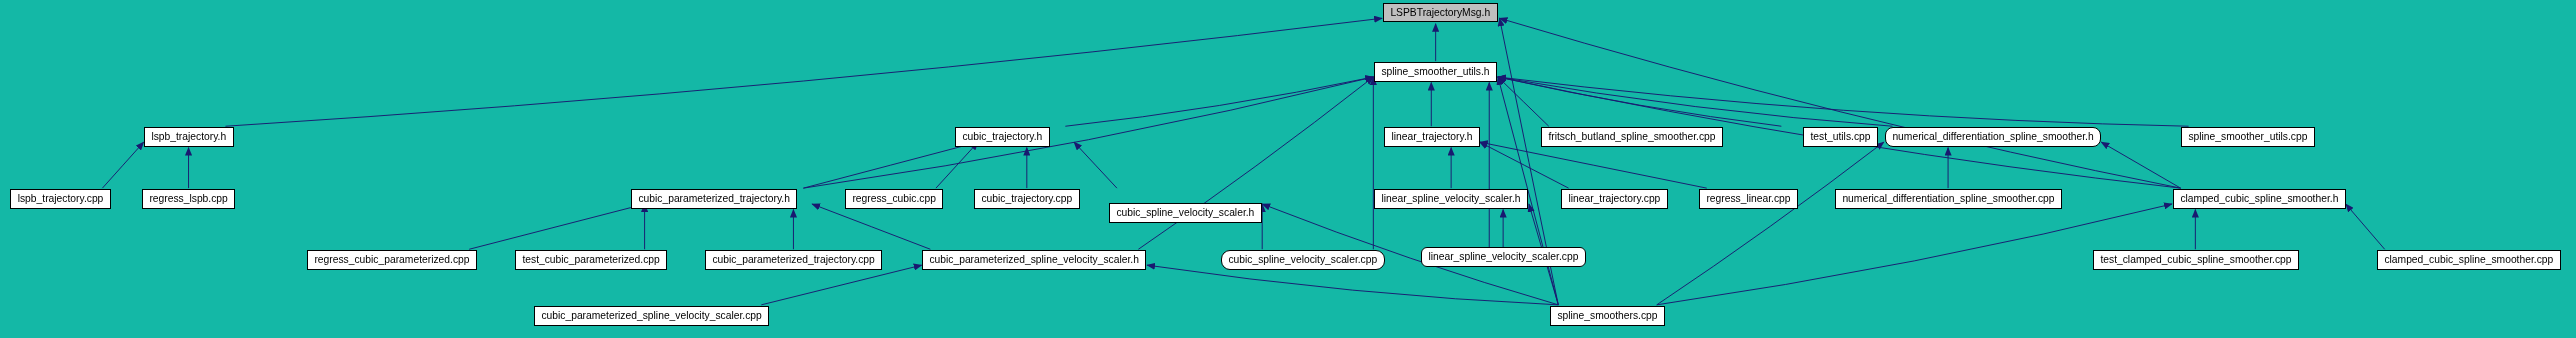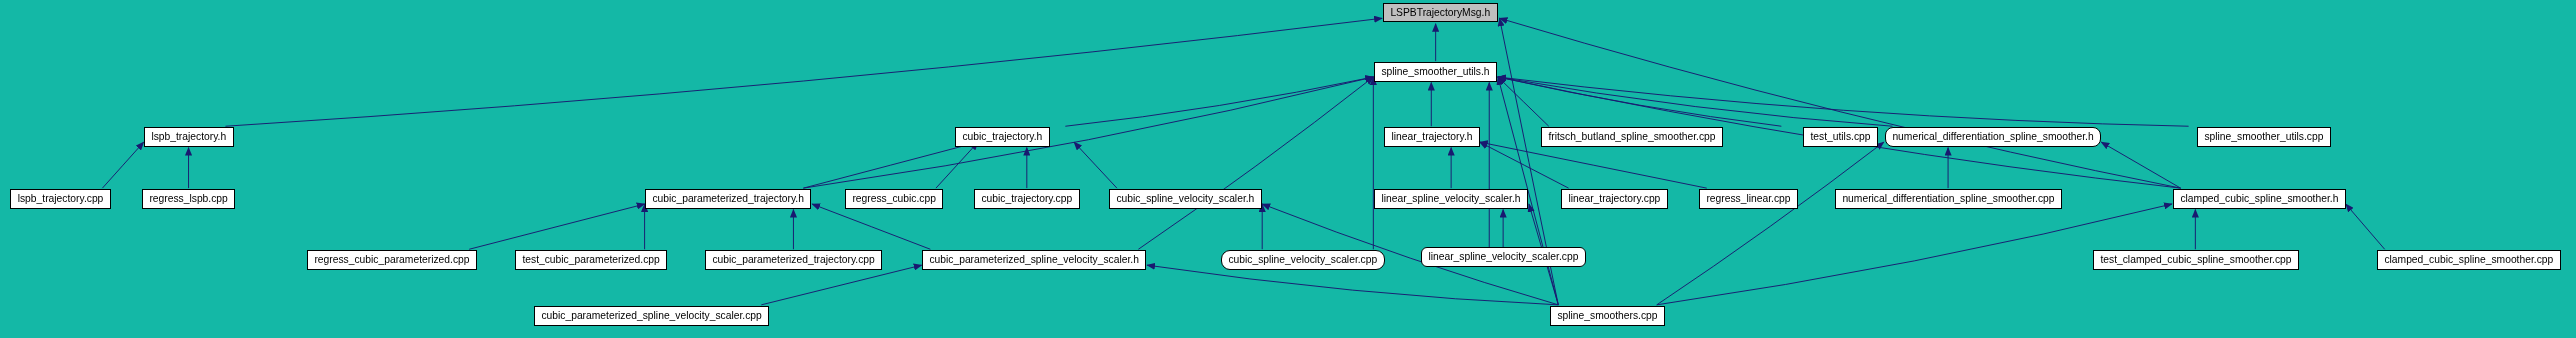--- a/index.html
+++ b/index.html
@@ -92,27 +92,27 @@
   </svg>
 
   <div class="node root" style="left: 1383px; top: 3.2px;">LSPBTrajectoryMsg.h</div>
   <div class="node" style="left: 1374px; top: 62px;">spline_smoother_utils.h</div>
   <div class="node" style="left: 144px; top: 127px;">lspb_trajectory.h</div>
   <div class="node" style="left: 955px; top: 127px;">cubic_trajectory.h</div>
   <div class="node" style="left: 1384px; top: 127px;">linear_trajectory.h</div>
   <div class="node" style="left: 1541px; top: 127px;">fritsch_butland_spline_smoother.cpp</div>
   <div class="node" style="left: 1773px; top: 127px; margin-left: 30px;">test_utils.cpp</div>
   <div class="node" style="left: 1885px; top: 127px; border-radius: 8px;">numerical_differentiation_spline_smoother.h</div>
-  <div class="node" style="left: 2181px; top: 127px; margin-left: 16px;">spline_smoother_utils.cpp</div>
+  <div class="node" style="left: 2181px; top: 127px;">spline_smoother_utils.cpp</div>
   <div class="node" style="left: 10.3px; top: 189px;">lspb_trajectory.cpp</div>
   <div class="node" style="left: 142px; top: 189px;">regress_lspb.cpp</div>
-  <div class="node" style="left: 645px; top: 189px;">cubic_parameterized_trajectory.h</div>
+  <div class="node" style="left: 631px; top: 189px;">cubic_parameterized_trajectory.h</div>
   <div class="node" style="left: 845px; top: 189px;">regress_cubic.cpp</div>
   <div class="node" style="left: 974px; top: 189px;">cubic_trajectory.cpp</div>
-  <div class="node" style="left: 1109px; top: 189px;">cubic_spline_velocity_scaler.h</div>
+  <div class="node" style="left: 1109px; top: 203px;">cubic_spline_velocity_scaler.h</div>
   <div class="node" style="left: 1374px; top: 189px;">linear_spline_velocity_scaler.h</div>
   <div class="node" style="left: 1561px; top: 189px;">linear_trajectory.cpp</div>
   <div class="node" style="left: 1699px; top: 189px;">regress_linear.cpp</div>
   <div class="node" style="left: 1835px; top: 189px;">numerical_differentiation_spline_smoother.cpp</div>
   <div class="node" style="left: 2173px; top: 189px;">clamped_cubic_spline_smoother.h</div>
   <div class="node" style="left: 307px; top: 250px;">regress_cubic_parameterized.cpp</div>
   <div class="node" style="left: 515px; top: 250px;">test_cubic_parameterized.cpp</div>
   <div class="node" style="left: 705px; top: 250px; text-align: right;">cubic_parameterized_trajectory.cpp</div>
   <div class="node" style="left: 922px; top: 250px;">cubic_parameterized_spline_velocity_scaler.h</div>
   <div class="node" style="left: 1221px; top: 250px; border-radius: 9px;">cubic_spline_velocity_scaler.cpp</div>

